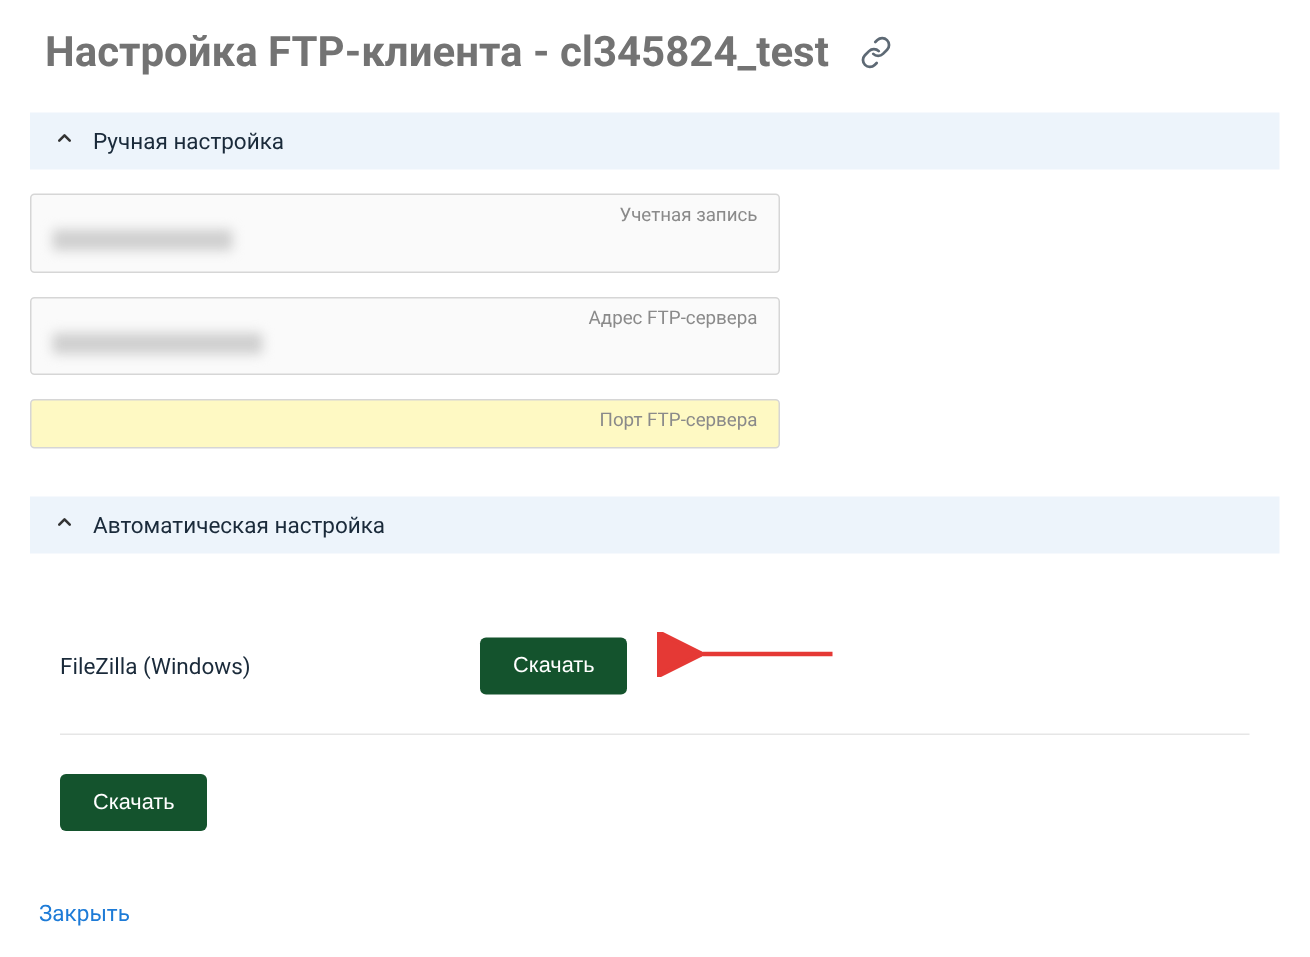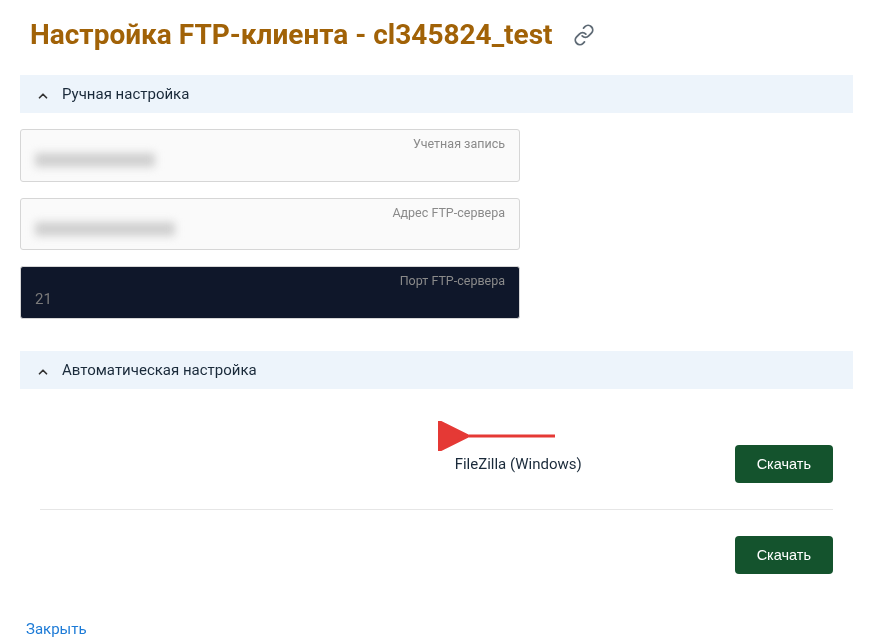--- a/index.html
+++ b/index.html
@@ -6,58 +6,58 @@
     body {
       font-family: -apple-system, BlinkMacSystemFont, "Segoe UI", Roboto, Arial, sans-serif;
       background: #fff;
       color: #222;
       padding: 0 20px;
       width: 873px;
     }
     .page-title {
       font-size: 28px;
       font-weight: 700;
-      color: #a16207;
+      color: #737373;
       padding: 18px 10px 24px 10px;
       display: flex;
       align-items: center;
       gap: 20px;
     }
     .link-icon {
       display: inline-flex;
       color: #1a2a3a;
       opacity: 0.7;
     }
     .link-icon svg { width: 22px; height: 22px; }
     .section-header {
       background: #edf4fb;
       padding: 10px 16px;
       display: flex;
-      align-items: flex-end;
+      align-items: flex-start;
       gap: 12px;
       cursor: pointer;
     }
     .section-header .chev {
       display: inline-flex;
       color: #333;
     }
     .section-header .chev svg { width: 14px; height: 14px; }
     .section-header .section-label {
       font-size: 15px;
       color: #1a2a3a;
     }
     .field-block {
       margin: 16px 0 12px 0;
     }
     .input-wrap {
       position: relative;
       width: 500px;
       border: 1px solid #d6d6d6;
       border-radius: 3px;
-      background: #0f172a;
+      background: #fef9c3;
       padding: 6px 14px 8px 14px;
     }
     .input-wrap.disabled {
       background: #fafafa;
     }
     .input-label {
       font-size: 12.5px;
       color: #8a8a8a;
       display: block;
       line-height: 1.2;
@@ -79,21 +79,20 @@
       width: 120px;
     }
     .auto-section {
       padding: 30px 20px 0 20px;
     }
     .auto-row {
       display: flex;
       align-items: center;
       padding: 26px 0;
       border-bottom: 1px solid #e6e6e6;
-      justify-content: flex-end;
     }
     .auto-row:last-of-type {
       border-bottom: none;
     }
     .auto-name {
       width: 280px;
       font-size: 15px;
       color: #1a2a3a;
     }
     .btn-primary {
@@ -156,21 +155,20 @@
       <span class="input-label">Адрес FTP-сервера</span>
       <div class="input-value">
         <span class="blur-redact" style="width:140px"></span>
       </div>
     </div>
   </div>
 
   <div class="field-block">
     <div class="input-wrap">
       <span class="input-label">Порт FTP-сервера</span>
-      <div class="input-value">21</div>
     </div>
   </div>
 
   <div style="height:20px"></div>
 
   <div class="section-header">
     <span class="chev">
       <svg viewBox="0 0 24 24" fill="none" stroke="currentColor" stroke-width="3" stroke-linecap="round" stroke-linejoin="round">
         <polyline points="18 15 12 9 6 15"></polyline>
       </svg>

